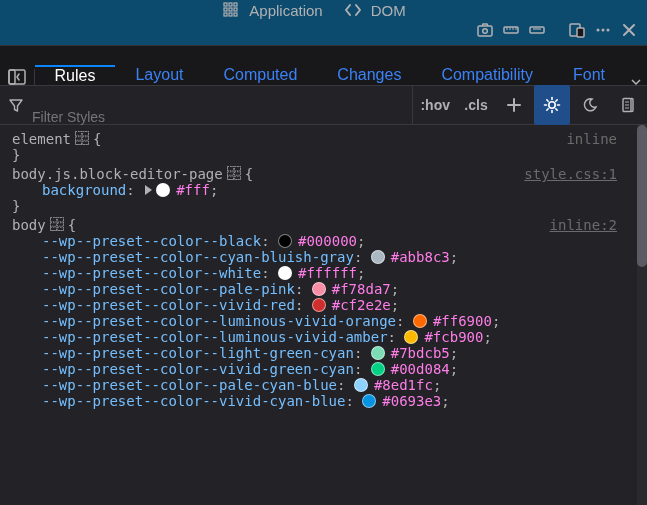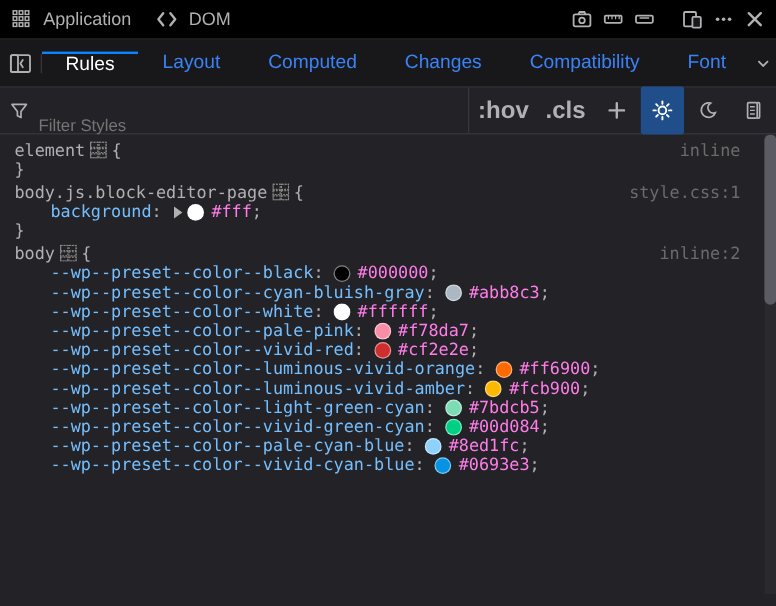--- a/index.html
+++ b/index.html
@@ -9,40 +9,41 @@
     color: #b1b1b3;
     font-size: 13px;
     width: 647px;
     height: 505px;
     overflow: hidden;
   }
   .mono { font-family: "Menlo", "Consolas", monospace; font-size: 14px; }
   
   
   .topbar {
-    height: 33px;
-    background: #000000;
+    height: 46px;
+    background: #0c4a6e;
     display: flex;
     align-items: center;
     padding: 0 8px;
     border-bottom: 1px solid #333;
+    flex-direction: column;
   }
   .topbar .left { display: flex; align-items: center; }
   .topbar .right { margin-left: auto; display: flex; align-items: center; gap: 6px; }
   .tb-icon { width: 20px; height: 20px; display: flex; align-items: center; justify-content: center; color: #b1b1b3; }
   .tb-item { display: flex; align-items: center; gap: 8px; margin-right: 20px; color: #b1b1b3; font-size: 15px; cursor: pointer; }
   .tb-item span { white-space: nowrap; }
   
   
   .tabsrow {
     height: 40px;
     background: #18181a;
     border-bottom: 1px solid #38383d;
     display: flex;
-    align-items: center;
+    align-items: flex-end;
   }
   .sidebar-toggle {
     width: 44px;
     display: flex; align-items: center; justify-content: center;
     border-right: 1px solid #38383d;
     cursor: pointer;
   }
   .tab {
     padding: 0 20px;
     display: flex; align-items: center;
@@ -86,21 +87,21 @@
     margin-top: 24px;
   }
   .toggles {
     display: flex; align-items: center; height: 100%;
   }
   .tg {
     height: 40px;
     min-width: 36px;
     padding: 0 6px;
     display: flex; align-items: center; justify-content: center;
-    font-size: 20px;
+    font-size: 14px;
     color: #b1b1b3;
     cursor: pointer;
     margin: 0 1px;
     border-radius: 2px;
   }
   .tg.txt { font-weight: bold; }
   .tg.active-blue { background: #204e8a; color: #fff; }
   
   
   .rules {
@@ -120,21 +121,21 @@
     position: absolute;
     top: 0; left: 0;
     width: 100%;
     height: 37%;
     background: #5b5b64;
     border-radius: 5px;
   }
   .rule { margin-bottom: 3px; }
   .rule-head { white-space: pre; display: flex; }
   .sel { color: #b1b1b3; }
-  .source { margin-left: auto; margin-right: 14px; color: #6b6b6b; cursor: pointer; }
+  .source { margin-left: auto; margin-right: 14px; color: #6b6b6b; text-decoration: underline; cursor: pointer; }
   .source.nolink { text-decoration: none; }
   .brace { color: #b1b1b3; }
   .swatch-grid {
     display: inline-block;
     width: 14px; height: 14px;
     vertical-align: -2px;
     margin: 0 4px;
   }
   .swatch-grid svg { display: block; }
   .decl { padding-left: 30px; display: flex; align-items: center; white-space: pre; }

